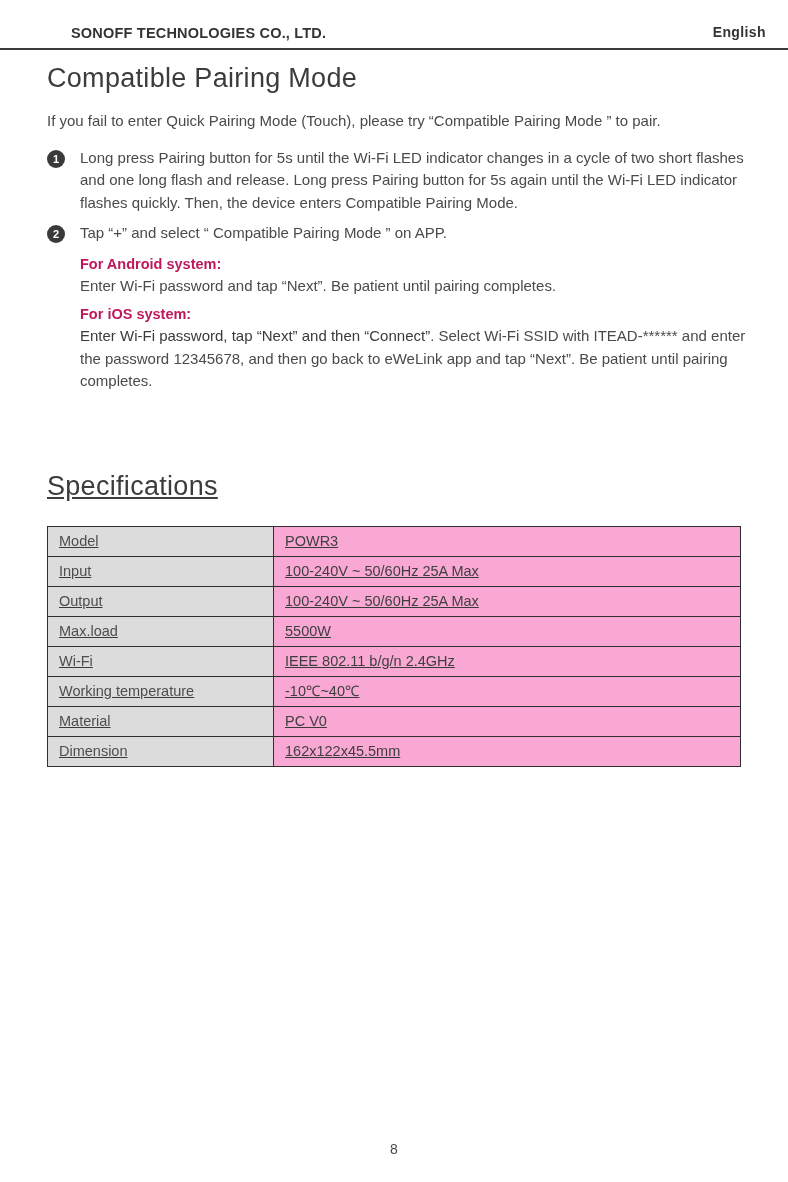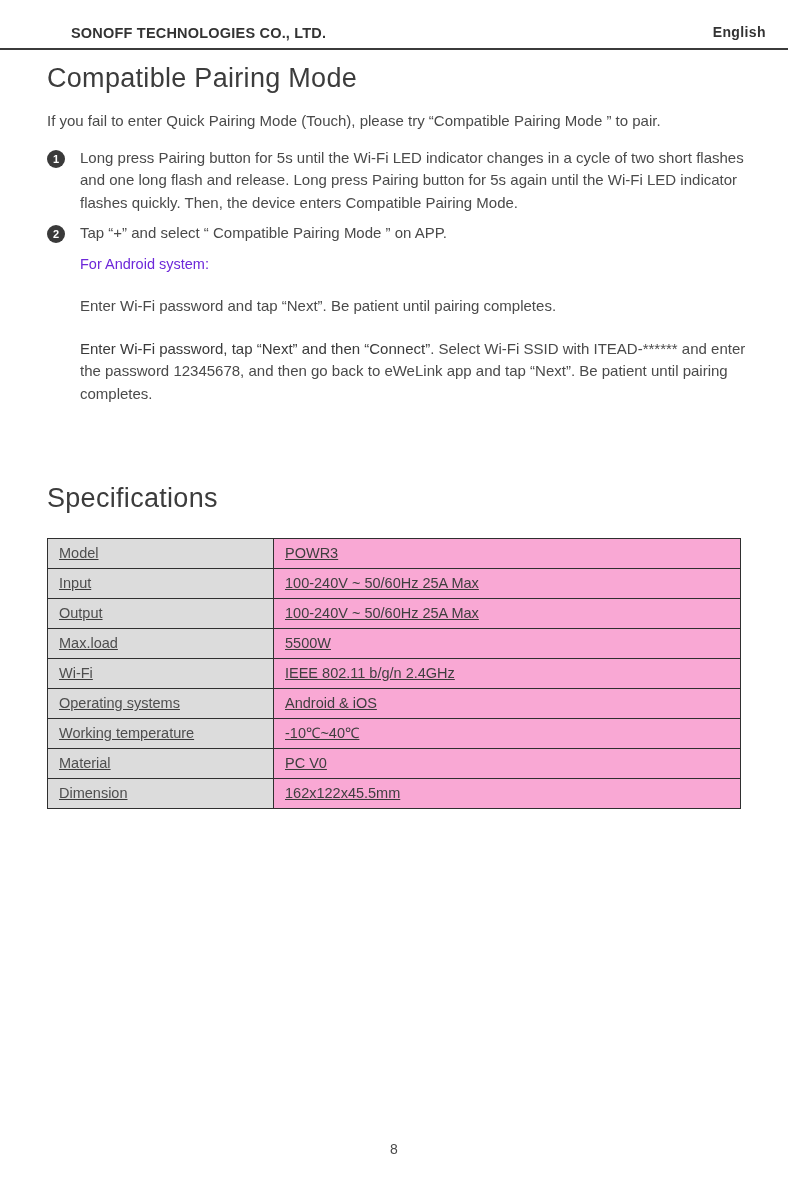--- a/index.html
+++ b/index.html
@@ -107,44 +107,44 @@
     line-height: 1.5;
     color: #4a4a4a;
   }
 
   
   .os-block {
     padding-left: 33px;
   }
   .os-heading {
     font-size: 14.5px;
-    font-weight: normal;
-    color: #6d28d9;
+    font-weight: bold;
+    color: #be185d;
     line-height: 1.55;
     margin-top: 5px;
   }
   .os-body {
     font-size: 15px;
     line-height: 1.5;
     color: #4a4a4a;
-    margin-top: 20px;
   }
   .os-body .strong {
     font-weight: normal;
     color: #3a3a3a;
   }
 
   
   h2.specs-title {
     margin: 0;
     padding-top: 78px;
     font-size: 27px;
     font-weight: 300;
     letter-spacing: 0.3px;
     color: #3c3c3c;
+    text-decoration: underline;
   }
 
   table.spec-table {
     margin-top: 24px;
     border-collapse: collapse;
     width: 694px;
     table-layout: fixed;
     text-decoration: underline;
   }
   table.spec-table td {
@@ -202,20 +202,21 @@
       <span class="step-num">2</span>
       <span class="step-text">Tap “+” and select “ Compatible Pairing Mode ” on APP.</span>
     </div>
 
   </div>
 
   <div class="os-block">
     <div class="os-heading">For Android system:</div>
     <div class="os-body">Enter Wi-Fi password and tap “Next”. Be patient until pairing completes.</div>
 
+    <div class="os-heading">For iOS system:</div>
     <div class="os-body"><span class="strong">Enter Wi-Fi password, tap “Next” and then “Connect”</span><span>. Select Wi-Fi SSID with ITEAD-****** and enter the password 12345678, and then go back to eWeLink app and tap “Next”. Be patient until pairing completes.</span></div>
   </div>
 
   <h2 class="specs-title">Specifications</h2>
 
   <table class="spec-table">
     <tbody>
       <tr>
         <td class="k">Model</td>
         <td class="v">POWR3</td>
@@ -230,24 +231,20 @@
       </tr>
       <tr>
         <td class="k">Max.load</td>
         <td class="v">5500W</td>
       </tr>
       <tr>
         <td class="k">Wi-Fi</td>
         <td class="v">IEEE 802.11 b/g/n 2.4GHz</td>
       </tr>
       <tr>
-        <td class="k">Operating systems</td>
-        <td class="v"> Android &amp; iOS</td>
-      </tr>
-      <tr>
         <td class="k">Working temperature</td>
         <td class="v">-10℃~40℃</td>
       </tr>
       <tr>
         <td class="k">Material</td>
         <td class="v">PC V0</td>
       </tr>
       <tr>
         <td class="k">Dimension</td>
         <td class="v">162x122x45.5mm</td>

